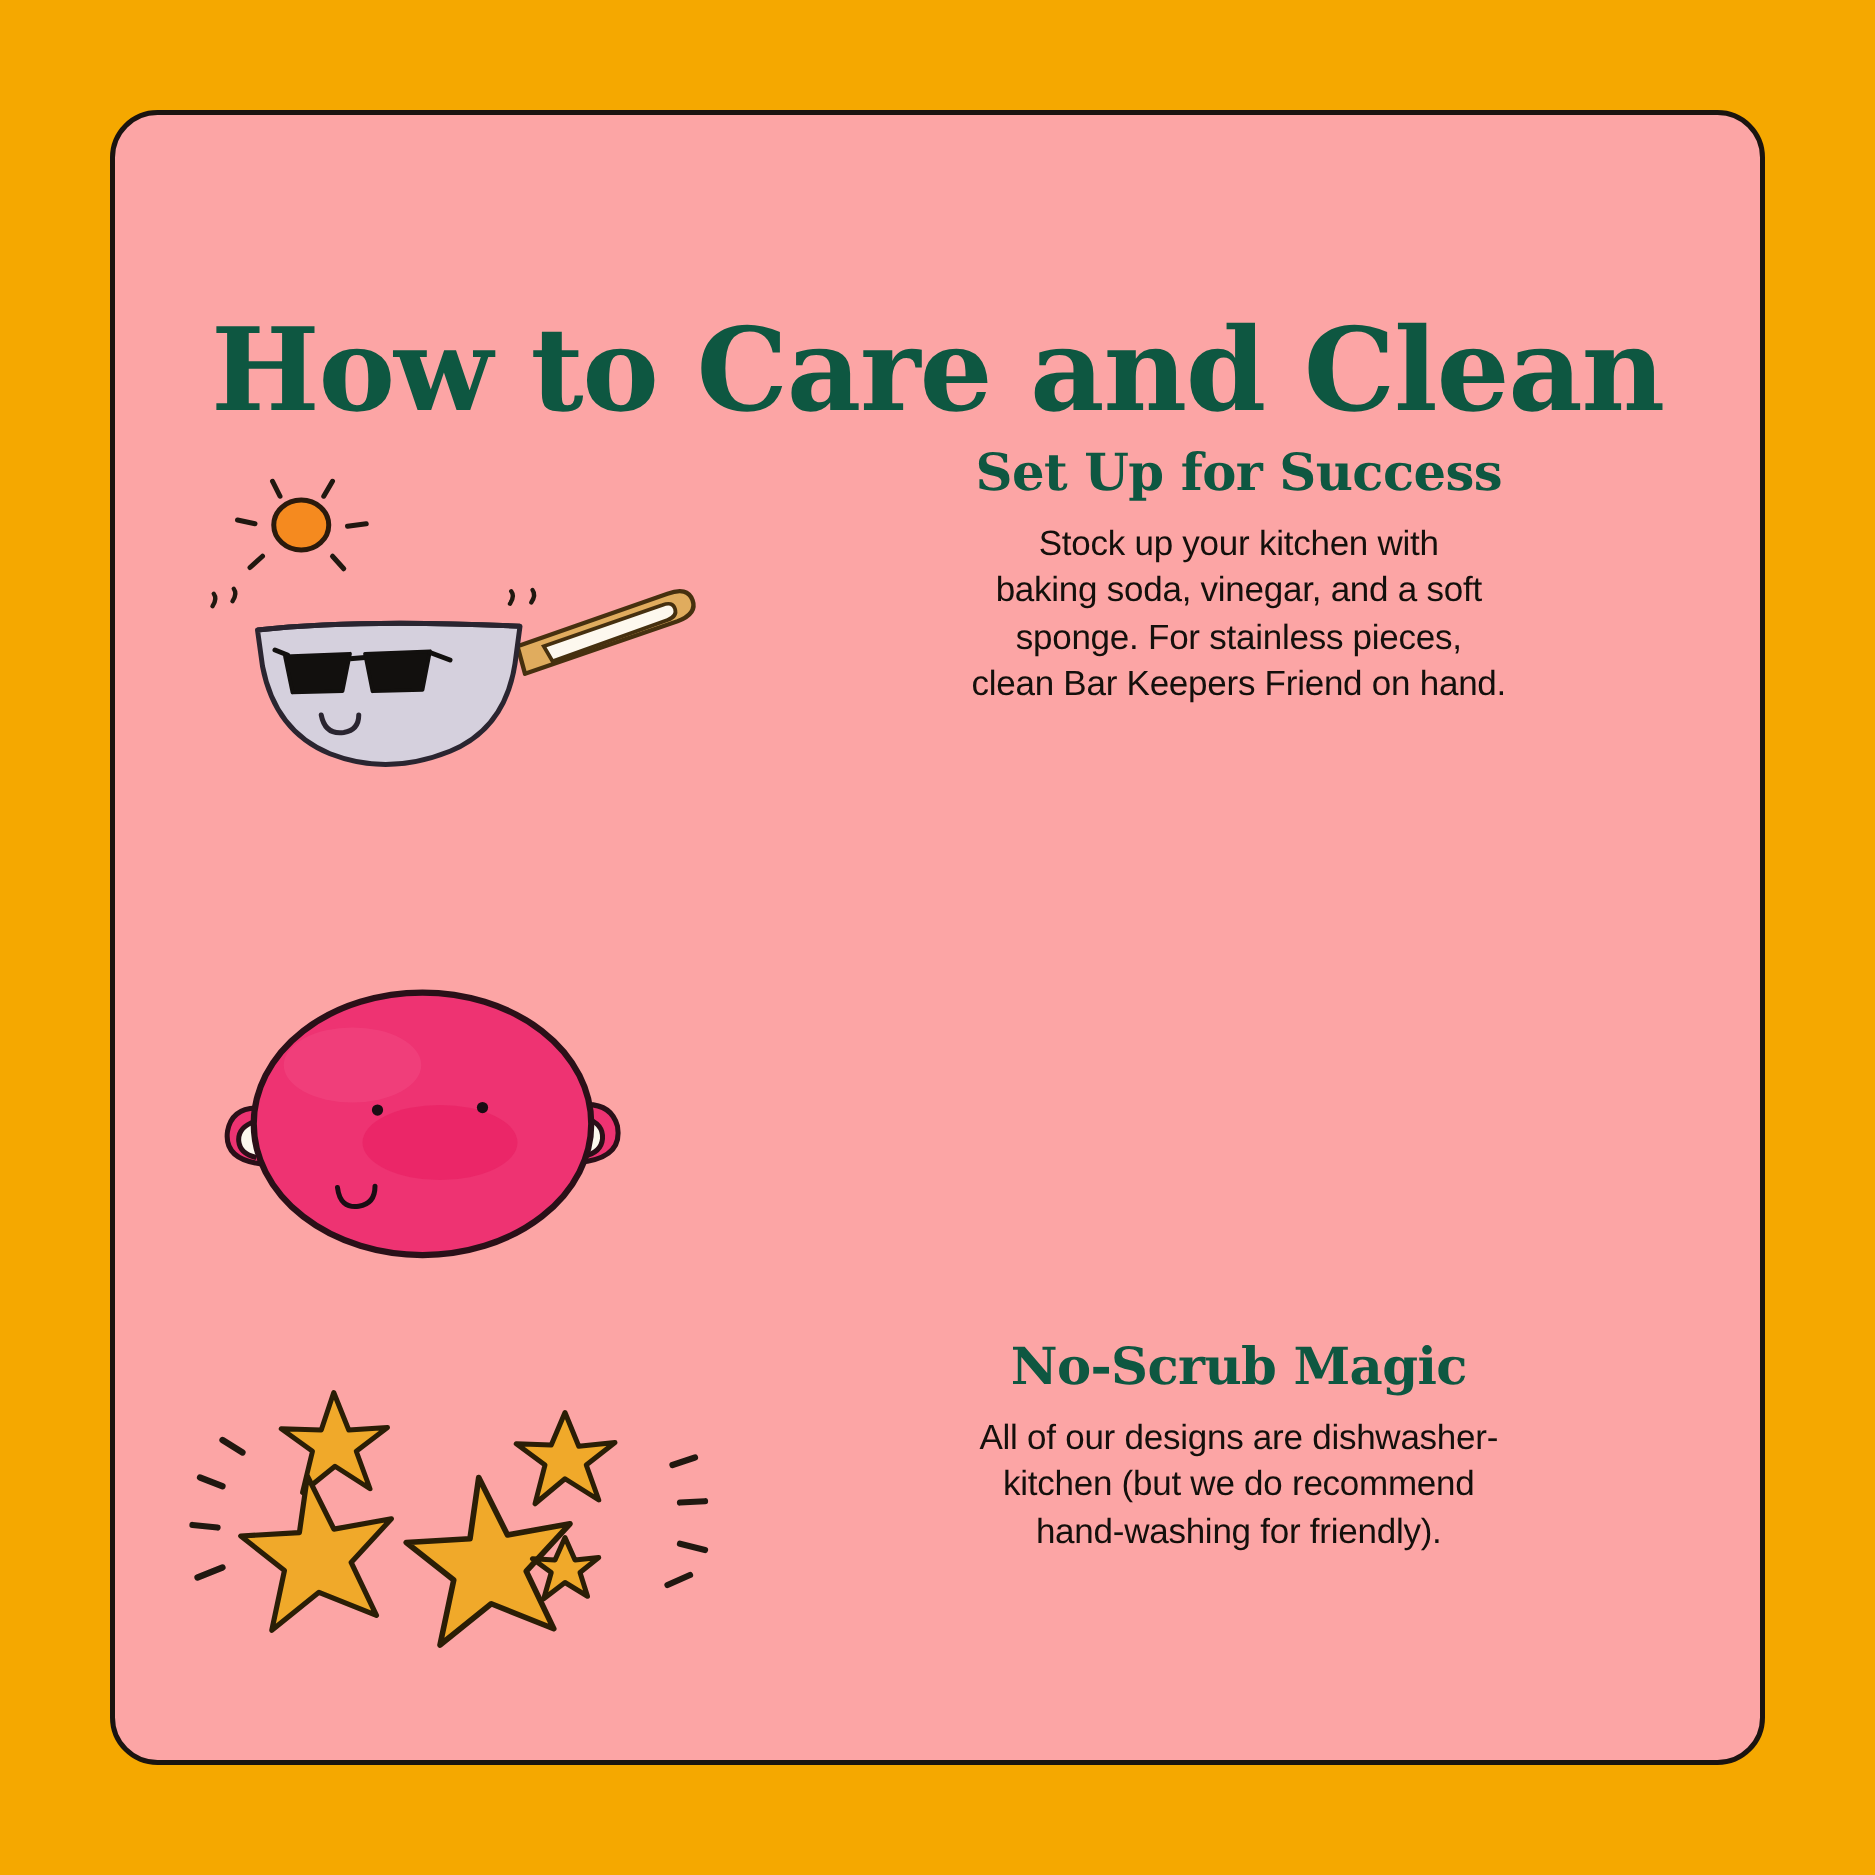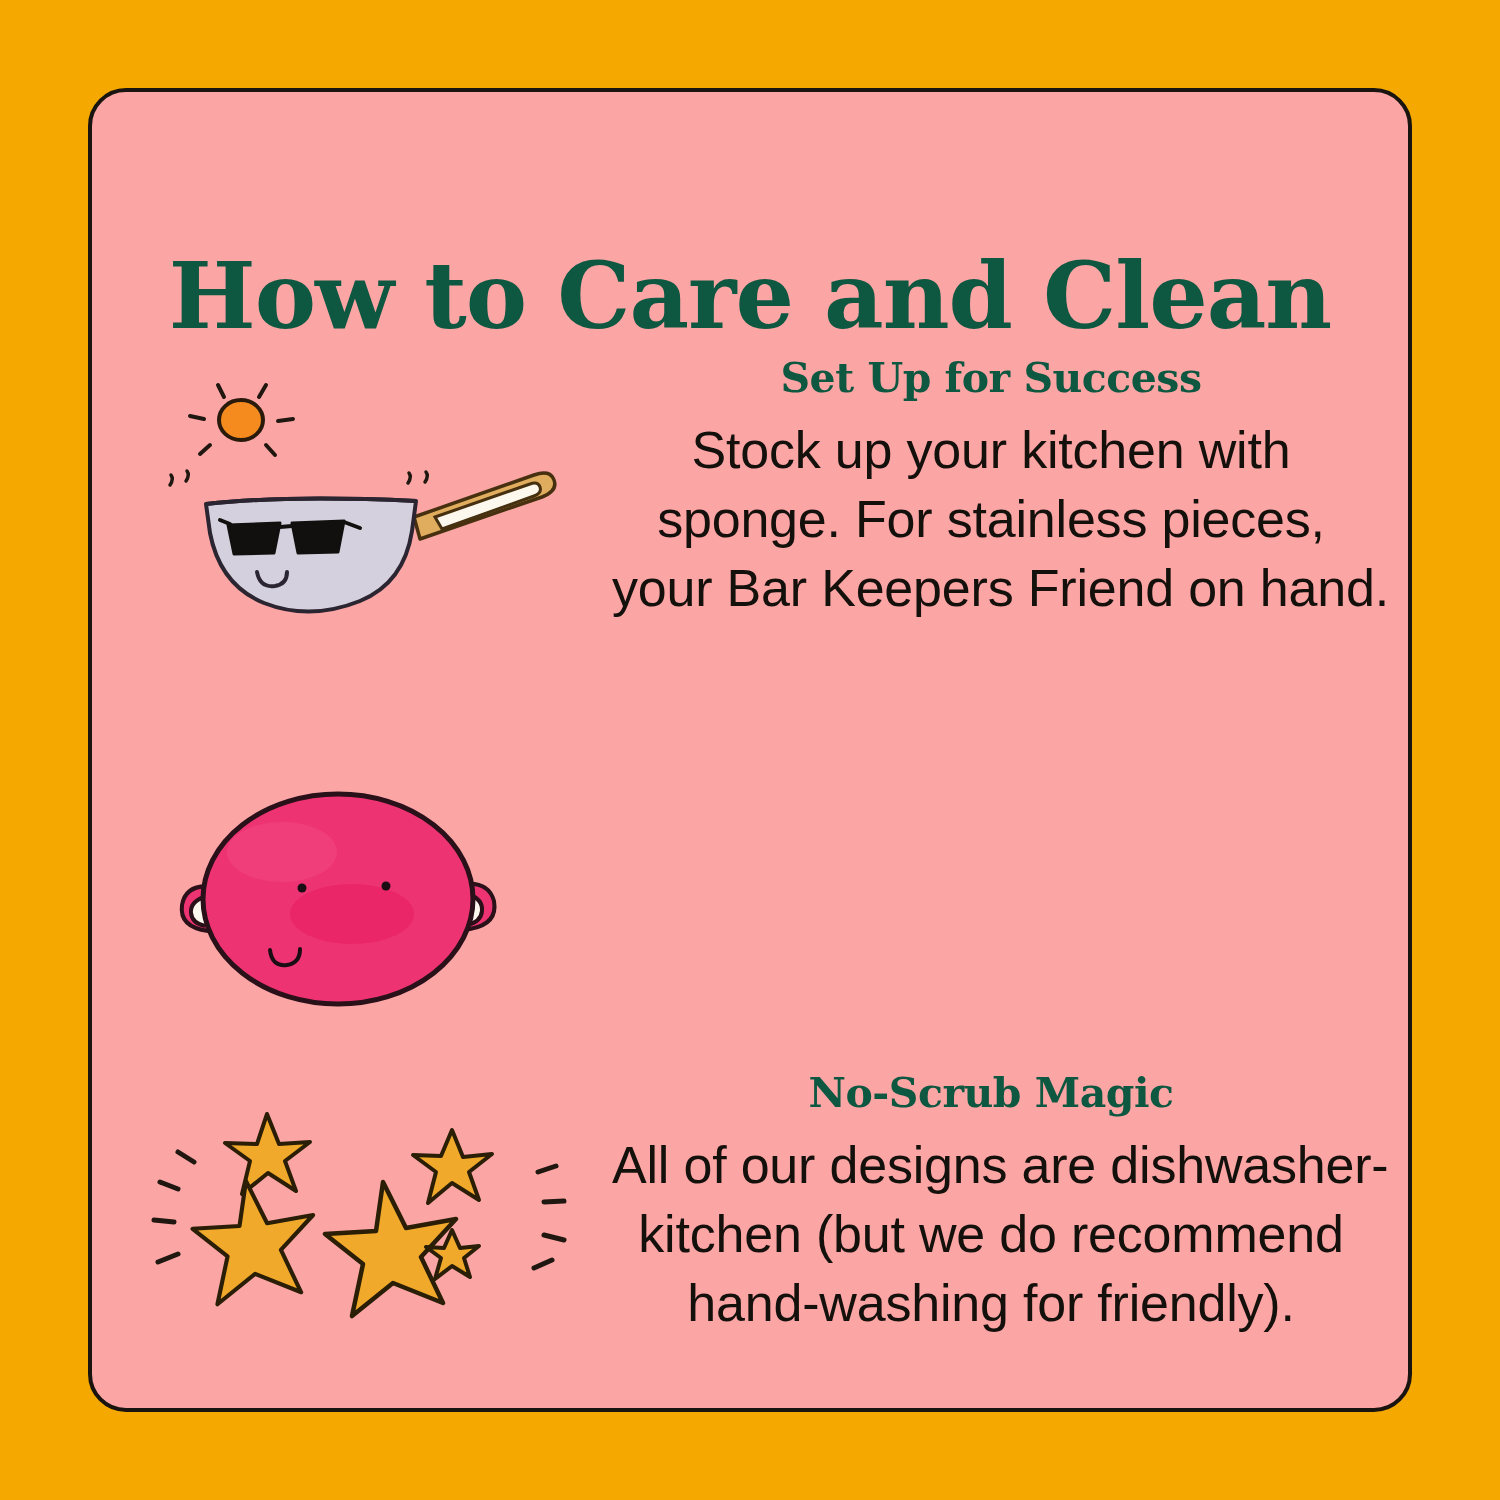--- a/index.html
+++ b/index.html
@@ -75,21 +75,21 @@
     font-size: 41px;
     line-height: 1.05;
     margin: 0 0 6px 0;
     letter-spacing: -0.5px;
     white-space: nowrap;
   }
 
   .sec-body {
     color: #14100C;
     font-family: "Liberation Sans", sans-serif;
-    font-size: 52px;
+    font-size: 28px;
     line-height: 1.33;
     margin: 16px;
     letter-spacing: -0.2px;
     max-width: 770px;
   }
   .sec-body .ln { display: block; white-space: nowrap; }
 
   svg { display: block; overflow: visible; }
 </style>
 </head>
@@ -139,22 +139,23 @@
         <path d="M192 165 L208 171" stroke="#12100E" stroke-width="4" stroke-linecap="round" fill="none"></path>
 
         <path d="M105 215 q3 16 18 14 q12 -2 12 -14" fill="none" stroke="#2A2530" stroke-width="4" stroke-linecap="round"></path>
       </svg>
     </div>
 
     <div class="textcol">
       <div class="sec-heading">Set Up for Success</div>
       <div class="sec-body">
         <span class="ln">Stock up your kitchen with</span>
+        <span class="ln">baking soda, vinegar, and a soft</span>
         <span class="ln">sponge. For stainless pieces,</span>
-        <span class="ln">your Bar Keepers Friend on hand.</span>
+        <span class="ln">clean Bar Keepers Friend on hand.</span>
       </div>
     </div>
   </div>
 
   <div class="section" id="section-1">
 
     <div class="illus">
       <svg width="450" height="300" viewBox="0 0 450 300">
 
         <path d="M62 145 q-28 -4 -32 18 q-3 22 26 26 q18 2 28 -6 Z" fill="#EE3372" stroke="#2A1018" stroke-width="4" stroke-linejoin="round"></path>

